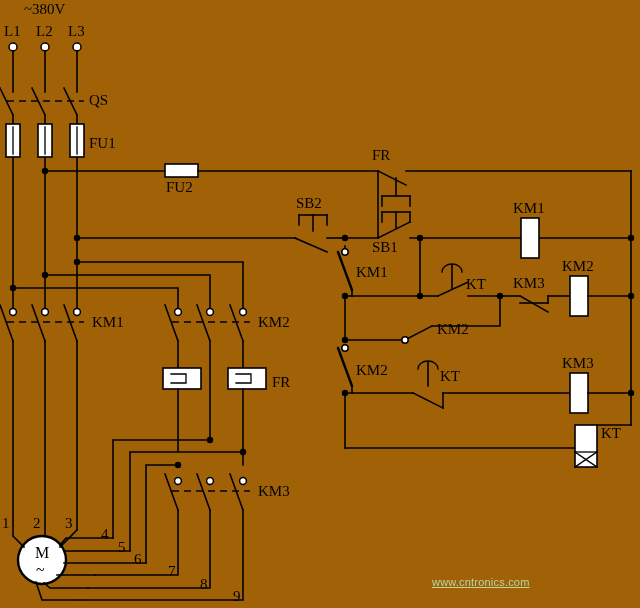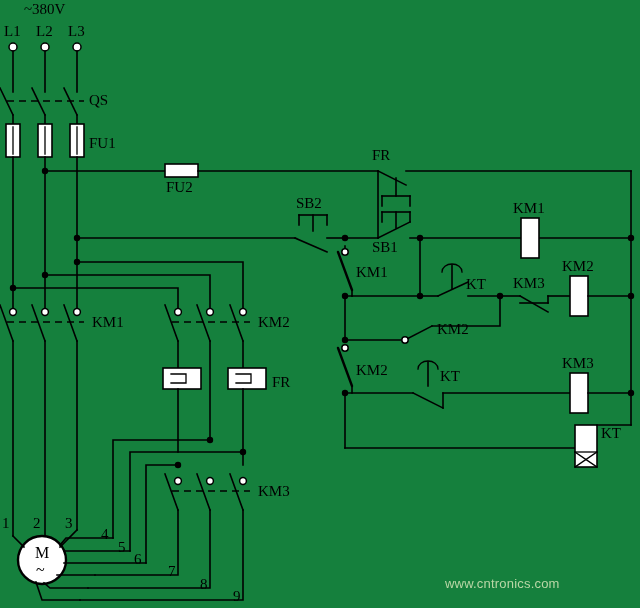--- a/index.html
+++ b/index.html
@@ -1,31 +1,31 @@
 <!DOCTYPE html>
 <html><head>
 <meta charset="utf-8">
 <style>
   html,body{margin:0;padding:0;background:#ffffff;}
   body{width:640px;height:608px;overflow:hidden;
        font-family:"Liberation Serif",serif;}
-  #sheet{position:relative;width:640px;height:608px;background:#15803d;}
+  #sheet{position:relative;width:640px;height:608px;background:#a16207;}
   svg#circuit{position:absolute;left:0;top:0;width:640px;height:608px;}
   .wire{stroke:#000;stroke-width:1.6;fill:none;stroke-linecap:square;}
   .wire-t{stroke:#000;stroke-width:1.3;fill:none;stroke-linecap:square;}
   .thick{stroke:#000;stroke-width:2.4;fill:none;stroke-linecap:round;}
   .box{stroke:#000;stroke-width:1.6;fill:#fff;}
   .node{fill:#000;}
   .opencirc{stroke:#000;stroke-width:1.5;fill:#fff;}
   .dash{stroke:#000;stroke-width:1.4;fill:none;stroke-dasharray:7 5;}
   .lbl{font-family:"Liberation Serif",serif;font-size:15px;fill:#000;}
   .lbl-n{font-family:"Liberation Serif",serif;font-size:15px;fill:#000;}
-  .wm{position:absolute;left:445px;top:576px;
-      font-family:"Liberation Sans",sans-serif;font-size:13px;
-      color:#b9d6a6;letter-spacing:.2px;white-space:nowrap;}
+  .wm{position:absolute;left:432px;top:576px;
+      font-family:"Liberation Sans",sans-serif;font-size:11px;
+      color:#b9d6a6;letter-spacing:.2px;white-space:nowrap;text-decoration:underline;}
 </style>
 </head>
 <body>
 
 <div id="sheet">
 
 <svg id="circuit" viewBox="0 0 640 608">
 
   <g>
 

